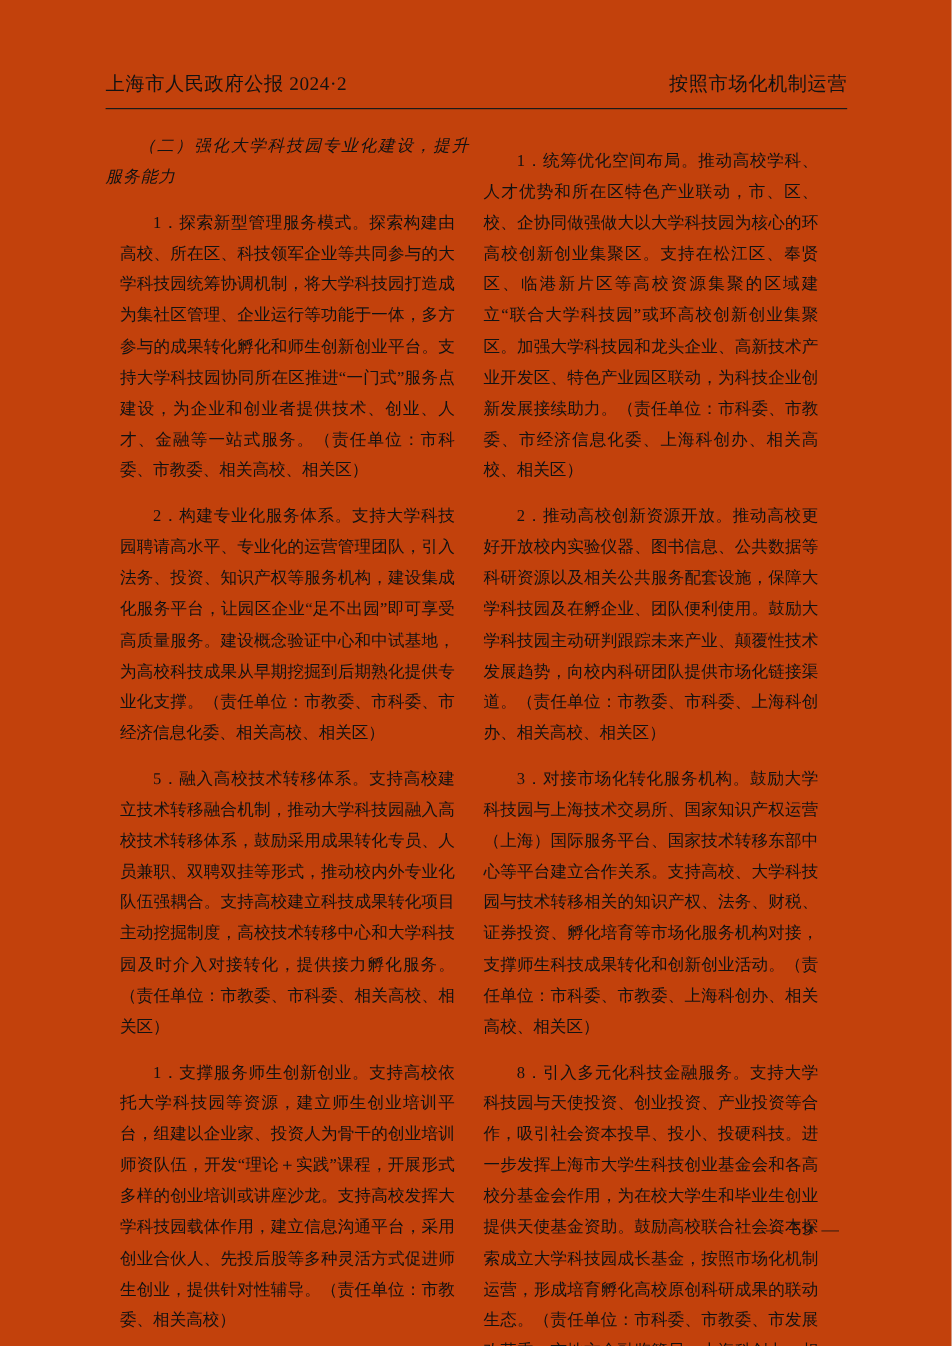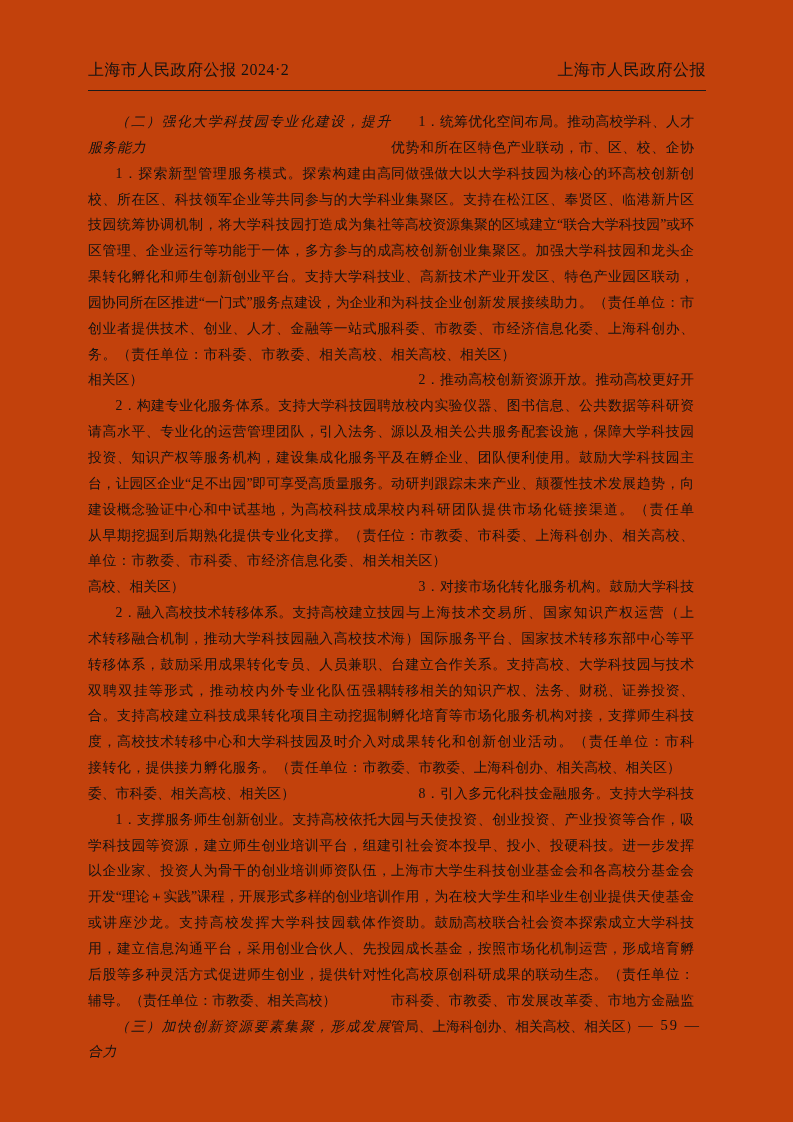--- a/index.html
+++ b/index.html
@@ -39,21 +39,21 @@
     display: flex;
   }
   .col {
     width: 303px;
     font-size: 13.8px;
     line-height: 25.85px;
     text-align: justify;
     text-justify: inter-ideograph;
   }
   .col p {
-    margin: 0;
+    margin: 12px;
     text-indent: 2em;
   }
   .section-heading {
     margin: 0;
     text-indent: 2em;
     font-style: italic;
     font-weight: 400;
     letter-spacing: 0.8px;
   }
   .page-number {
@@ -66,30 +66,30 @@
     margin-left: 38px;
   }
 </style>
 </head>
 <body>
 
 <div class="page">
 
   <div class="header">
     <span>上海市人民政府公报 2024·2</span>
-    <span>上海市人民政府公报</span>
+    <span>按照市场化机制运营</span>
   </div>
 
   <div class="columns">
 
     <div class="col">
       <div class="section-heading">（二）强化大学科技园专业化建设，提升服务能力</div>
       <p>1．探索新型管理服务模式。探索构建由高校、所在区、科技领军企业等共同参与的大学科技园统筹协调机制，将大学科技园打造成为集社区管理、企业运行等功能于一体，多方参与的成果转化孵化和师生创新创业平台。支持大学科技园协同所在区推进“一门式”服务点建设，为企业和创业者提供技术、创业、人才、金融等一站式服务。（责任单位：市科委、市教委、相关高校、相关区）</p>
       <p>2．构建专业化服务体系。支持大学科技园聘请高水平、专业化的运营管理团队，引入法务、投资、知识产权等服务机构，建设集成化服务平台，让园区企业“足不出园”即可享受高质量服务。建设概念验证中心和中试基地，为高校科技成果从早期挖掘到后期熟化提供专业化支撑。（责任单位：市教委、市科委、市经济信息化委、相关高校、相关区）</p>
-      <p>2．融入高校技术转移体系。支持高校建立技术转移融合机制，推动大学科技园融入高校技术转移体系，鼓励采用成果转化专员、人员兼职、双聘双挂等形式，推动校内外专业化队伍强耦合。支持高校建立科技成果转化项目主动挖掘制度，高校技术转移中心和大学科技园及时介入对接转化，提供接力孵化服务。（责任单位：市教委、市科委、相关高校、相关区）</p>
+      <p>5．融入高校技术转移体系。支持高校建立技术转移融合机制，推动大学科技园融入高校技术转移体系，鼓励采用成果转化专员、人员兼职、双聘双挂等形式，推动校内外专业化队伍强耦合。支持高校建立科技成果转化项目主动挖掘制度，高校技术转移中心和大学科技园及时介入对接转化，提供接力孵化服务。（责任单位：市教委、市科委、相关高校、相关区）</p>
       <p>1．支撑服务师生创新创业。支持高校依托大学科技园等资源，建立师生创业培训平台，组建以企业家、投资人为骨干的创业培训师资队伍，开发“理论＋实践”课程，开展形式多样的创业培训或讲座沙龙。支持高校发挥大学科技园载体作用，建立信息沟通平台，采用创业合伙人、先投后股等多种灵活方式促进师生创业，提供针对性辅导。（责任单位：市教委、相关高校）</p>
       <div class="section-heading">（三）加快创新资源要素集聚，形成发展合力</div>
     </div>
 
     <div class="col">
       <p>1．统筹优化空间布局。推动高校学科、人才优势和所在区特色产业联动，市、区、校、企协同做强做大以大学科技园为核心的环高校创新创业集聚区。支持在松江区、奉贤区、临港新片区等高校资源集聚的区域建立“联合大学科技园”或环高校创新创业集聚区。加强大学科技园和龙头企业、高新技术产业开发区、特色产业园区联动，为科技企业创新发展接续助力。（责任单位：市科委、市教委、市经济信息化委、上海科创办、相关高校、相关区）</p>
       <p>2．推动高校创新资源开放。推动高校更好开放校内实验仪器、图书信息、公共数据等科研资源以及相关公共服务配套设施，保障大学科技园及在孵企业、团队便利使用。鼓励大学科技园主动研判跟踪未来产业、颠覆性技术发展趋势，向校内科研团队提供市场化链接渠道。（责任单位：市教委、市科委、上海科创办、相关高校、相关区）</p>
       <p>3．对接市场化转化服务机构。鼓励大学科技园与上海技术交易所、国家知识产权运营（上海）国际服务平台、国家技术转移东部中心等平台建立合作关系。支持高校、大学科技园与技术转移相关的知识产权、法务、财税、证券投资、孵化培育等市场化服务机构对接，支撑师生科技成果转化和创新创业活动。（责任单位：市科委、市教委、上海科创办、相关高校、相关区）</p>
       <p>8．引入多元化科技金融服务。支持大学科技园与天使投资、创业投资、产业投资等合作，吸引社会资本投早、投小、投硬科技。进一步发挥上海市大学生科技创业基金会和各高校分基金会作用，为在校大学生和毕业生创业提供天使基金资助。鼓励高校联合社会资本探索成立大学科技园成长基金，按照市场化机制运营，形成培育孵化高校原创科研成果的联动生态。（责任单位：市科委、市教委、市发展改革委、市地方金融监管局、上海科创办、相关高校、相关区）</p>
     </div>

